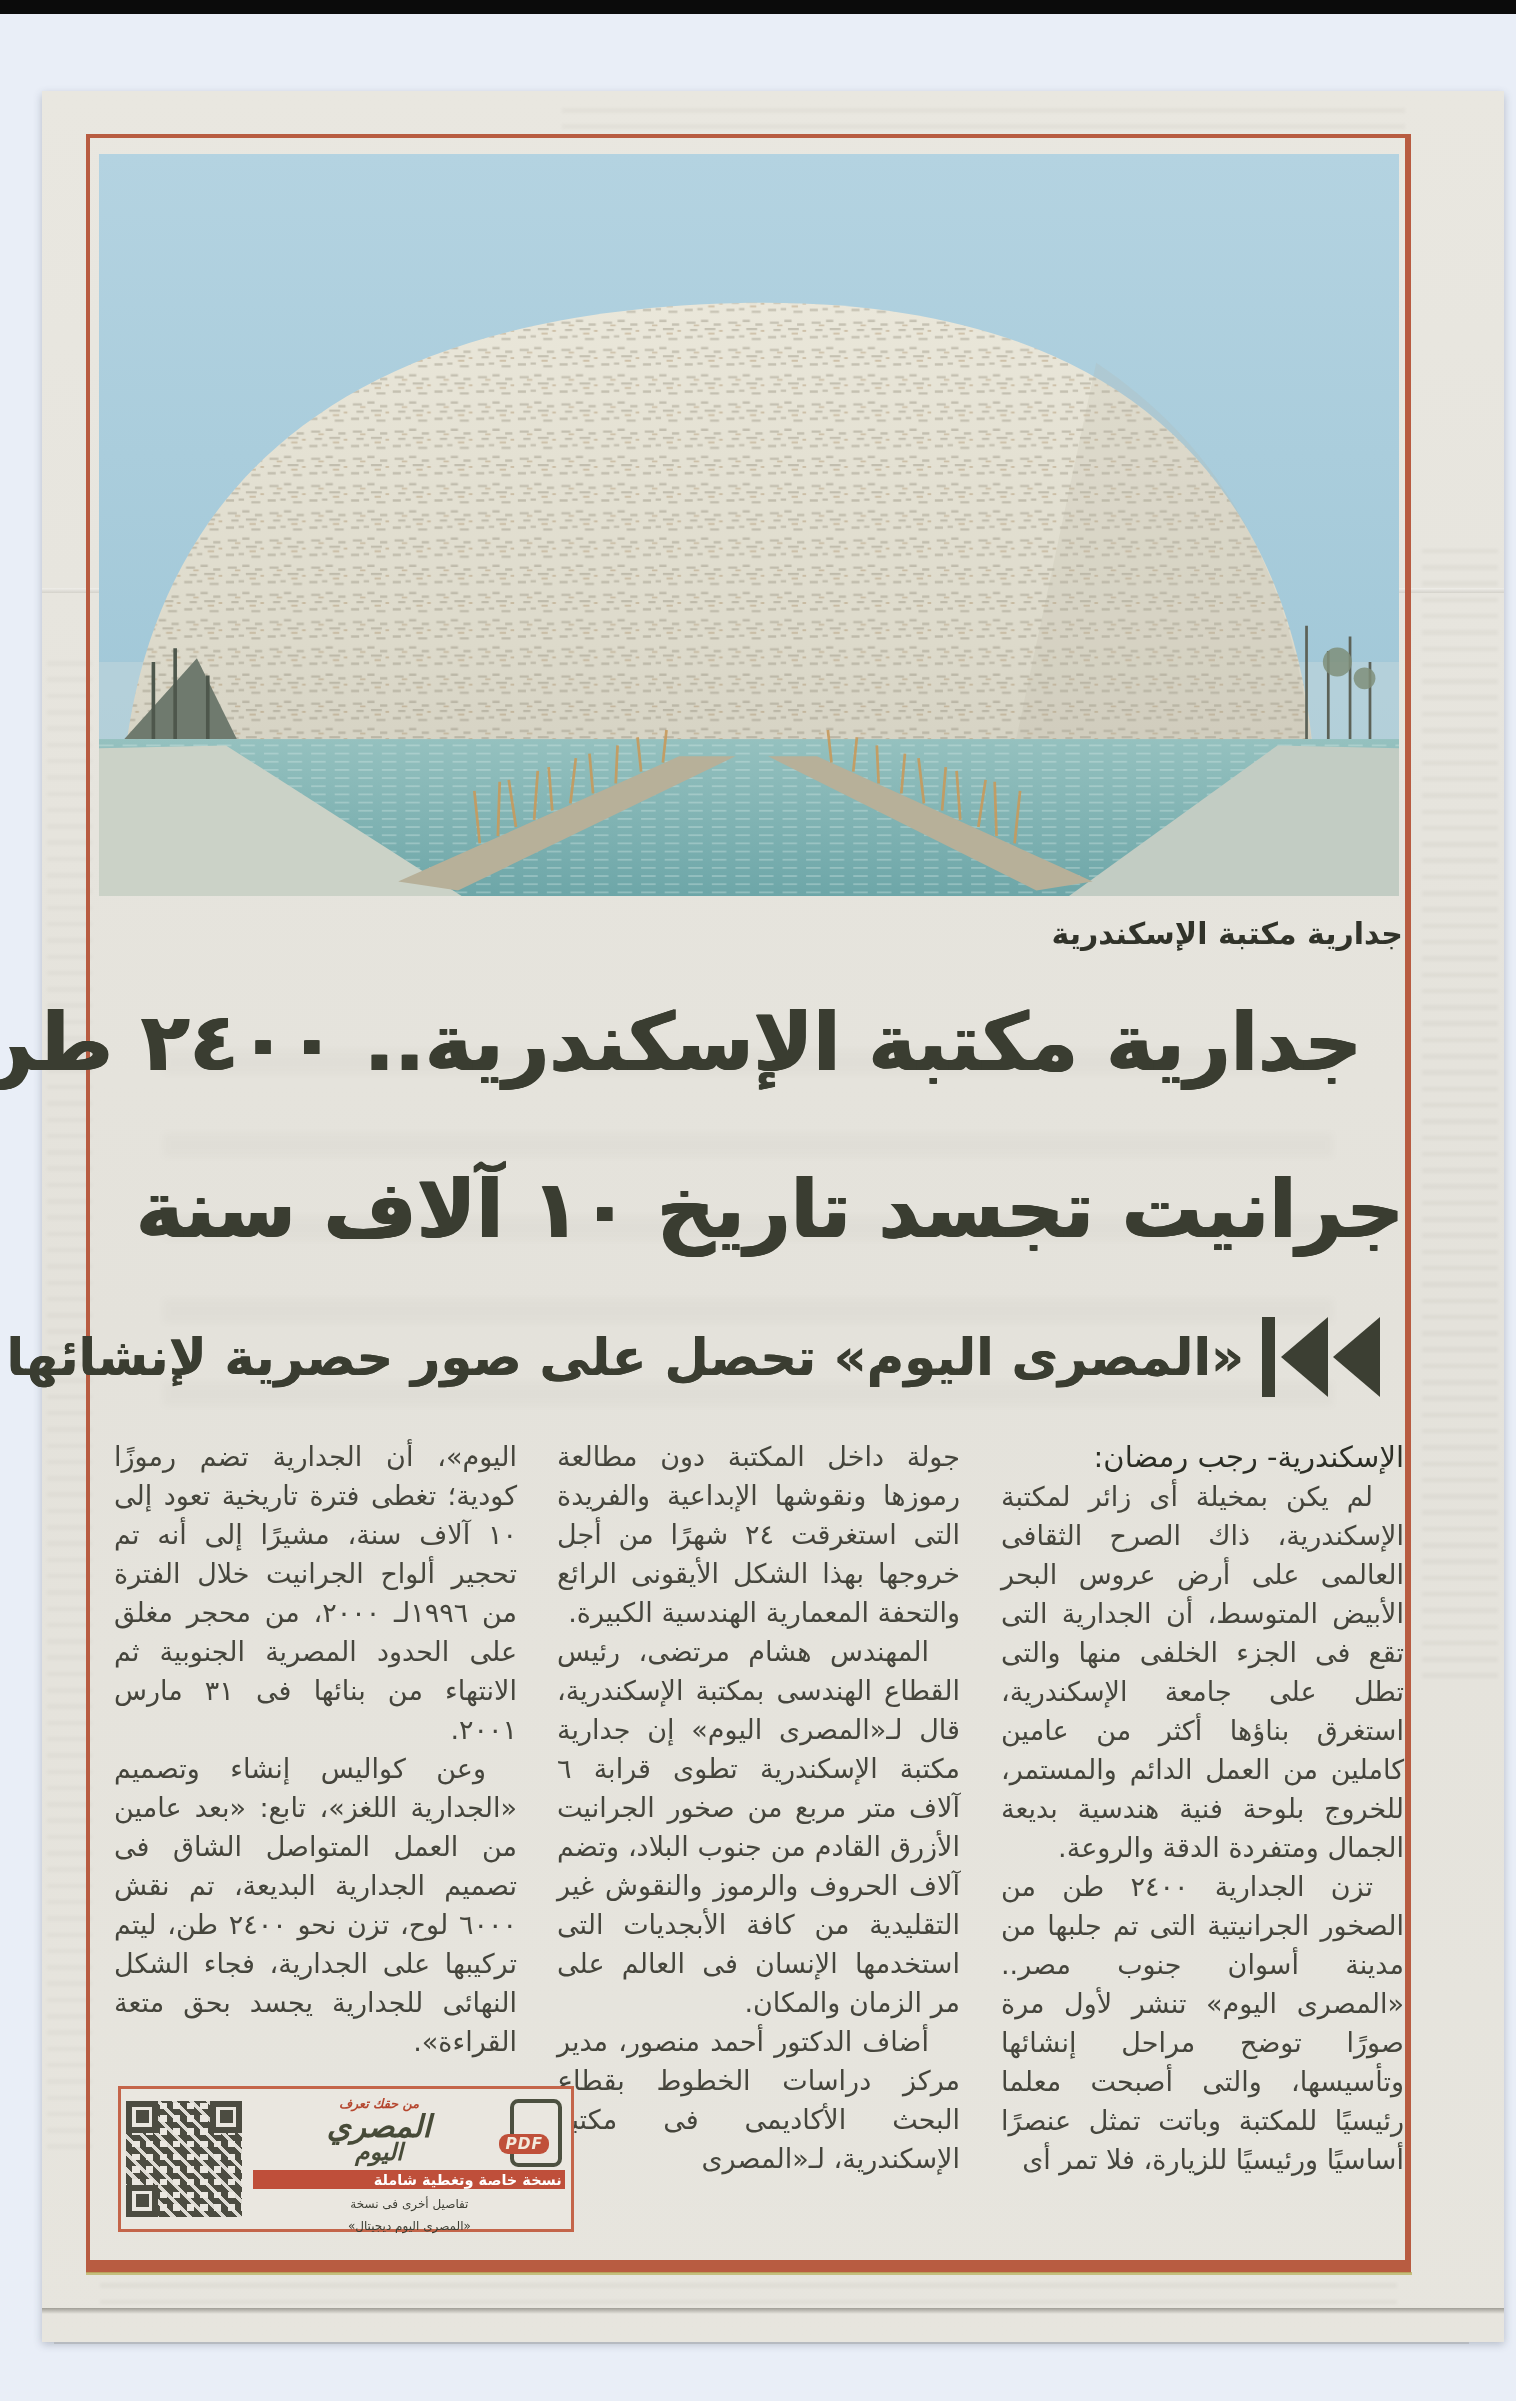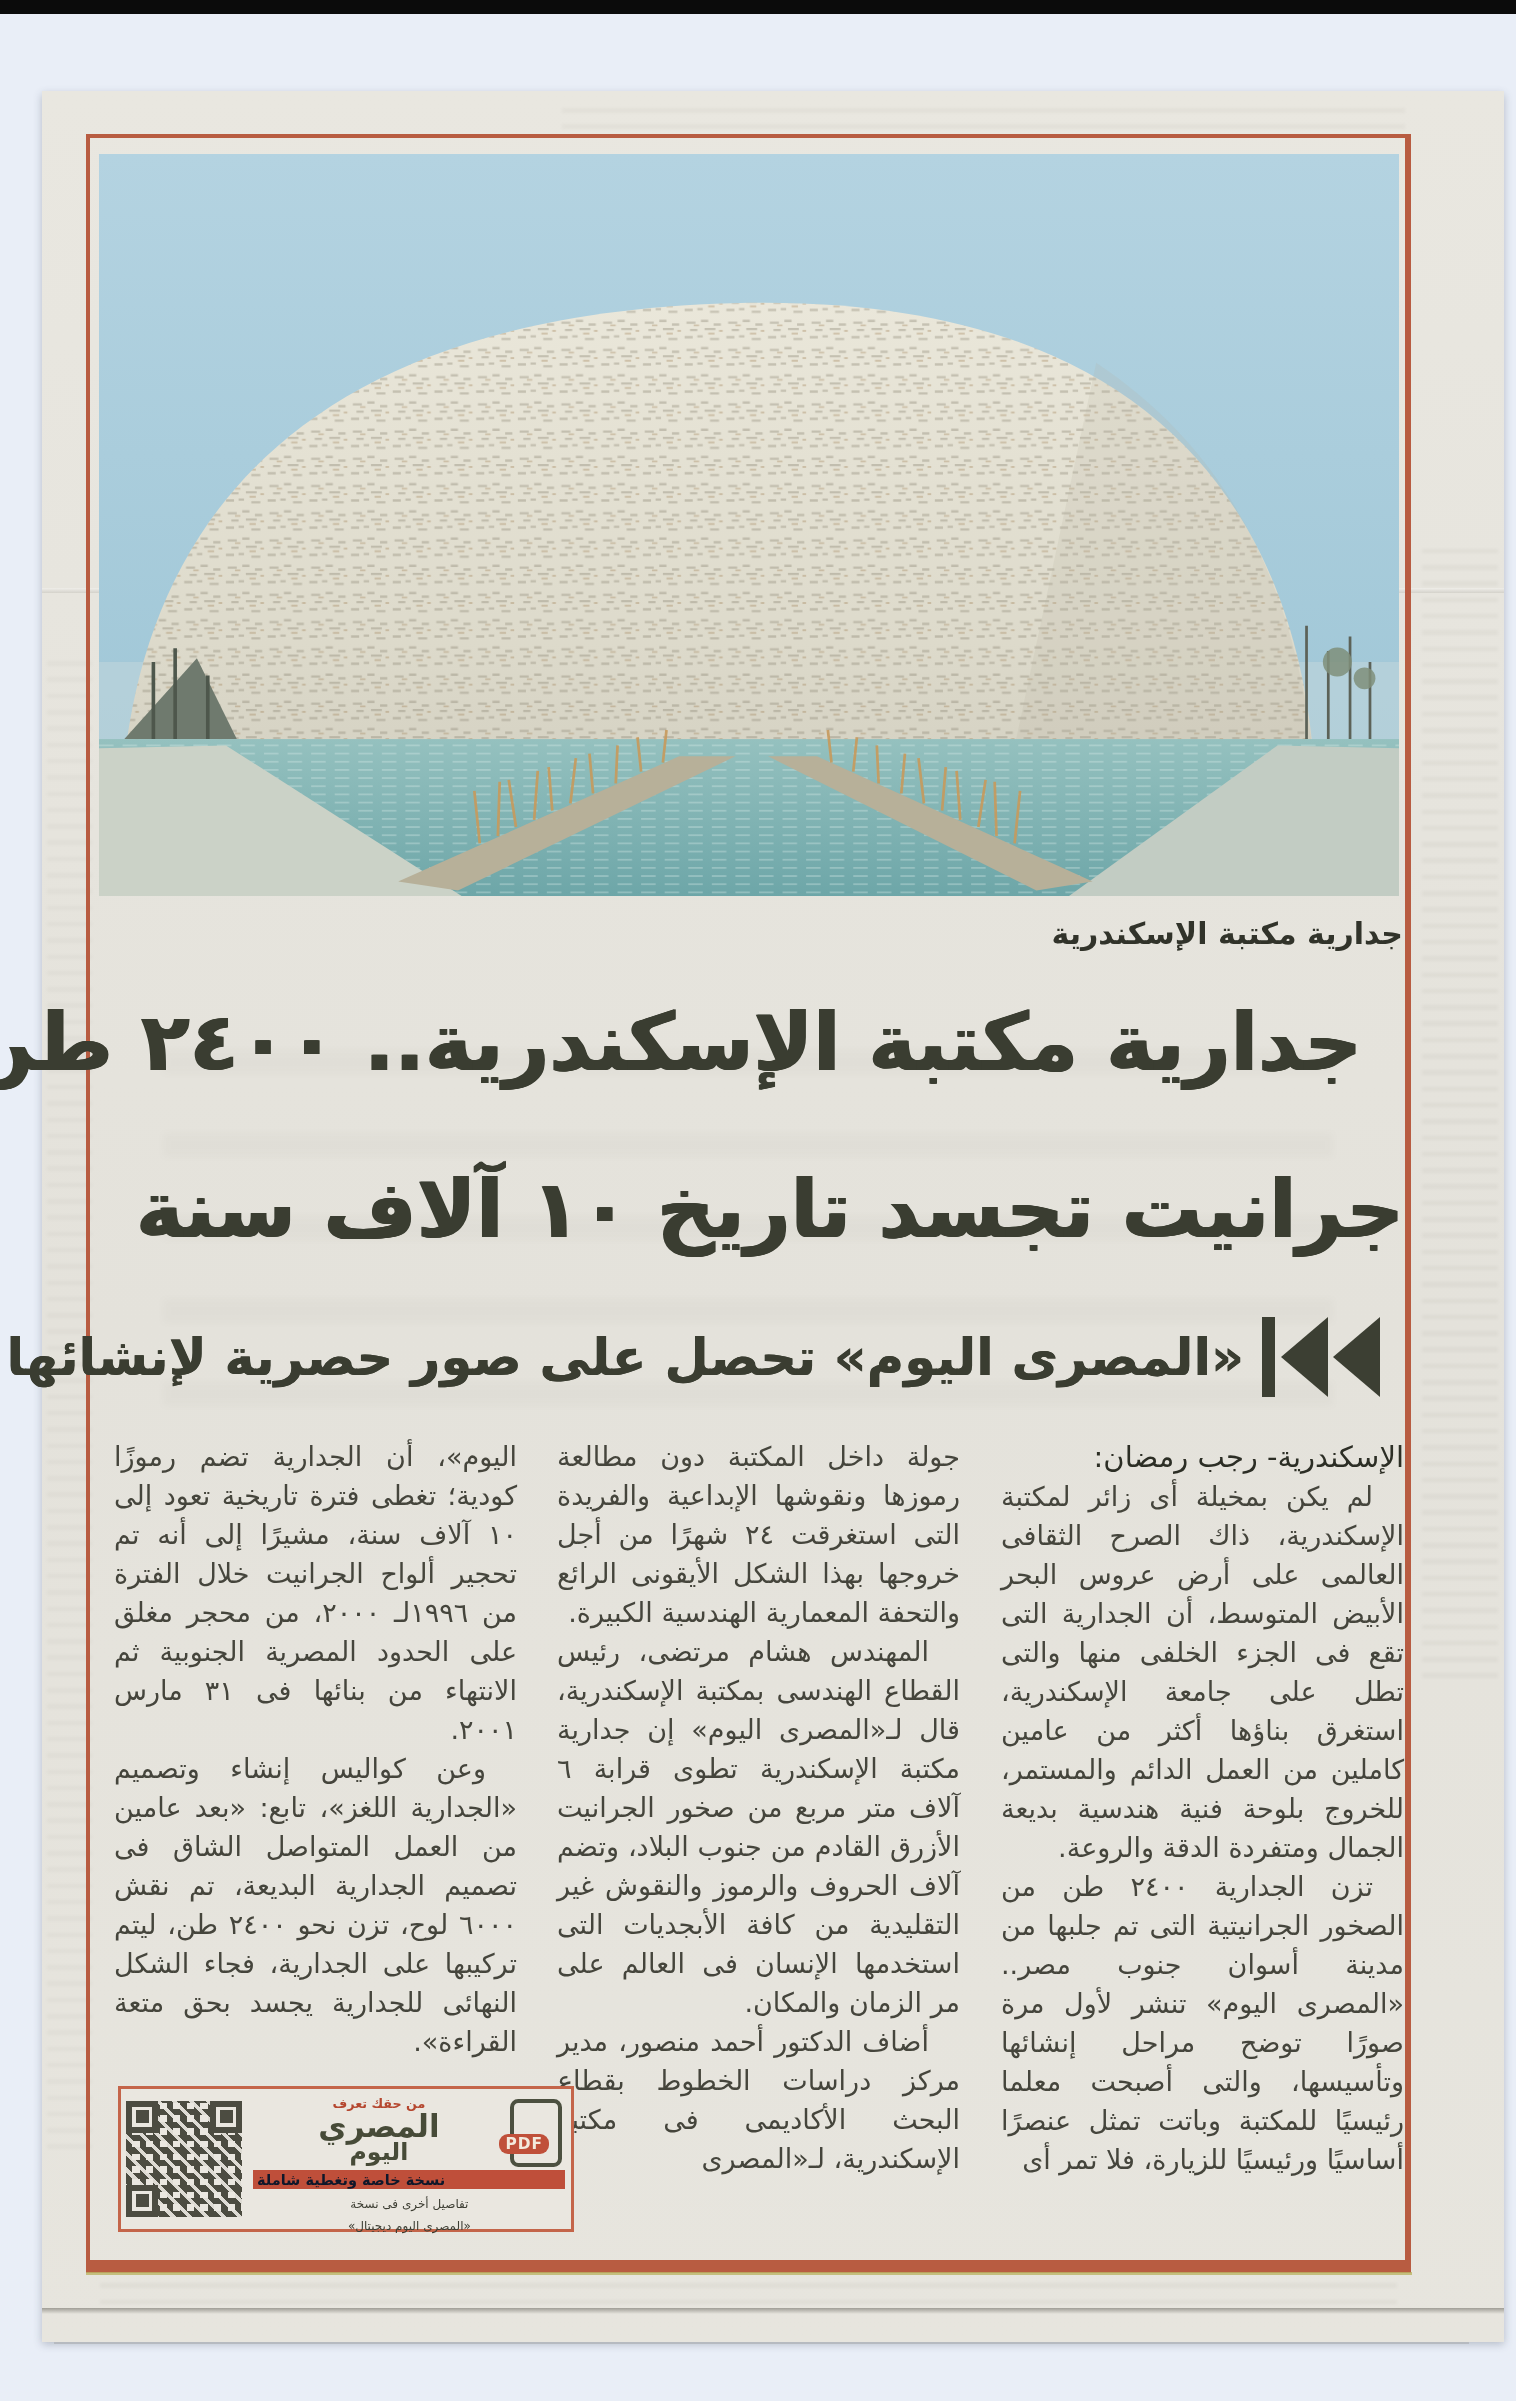--- a/index.html
+++ b/index.html
@@ -79,30 +79,30 @@
     background-image:
       repeating-linear-gradient(45deg, transparent 0 8.2px, rgba(234,231,224,.92) 8.2px 11.8px),
       repeating-linear-gradient(0deg, #4c4c41 0 6.3px, transparent 6.3px 12.7px),
       repeating-linear-gradient(90deg, #4c4c41 0 6.3px, transparent 6.3px 13.6px);
   }
   .qr .f{position:absolute;width:20px;height:20px;border:6.3px solid #4c4c41;background:#eae7e0;}
   .qr .f::after{content:"";position:absolute;inset:3.6px;background:#4c4c41;}
   .qr .tl{left:0;top:0;} .qr .tr{right:0;top:0;} .qr .bl{left:0;bottom:0;}
 
   .logo-block{flex:1;display:flex;flex-direction:column;height:123px;}
-  .logo-row{display:flex;direction:ltr;align-items:flex-start;justify-content:space-between;}
+  .logo-row{display:flex;direction:ltr;align-items:flex-start;justify-content:space-between;font-style:italic;}
   .masthead{flex:1;text-align:center;}
   .slogan{font-size:12.7px;color:#b5472f;font-weight:bold;direction:rtl;line-height:13.6px;}
   .logo-l1{font-size:31px;font-weight:bold;color:#474b38;line-height:30px;direction:rtl;}
   .logo-l2{font-size:23.6px;font-weight:bold;color:#474b38;line-height:22px;direction:rtl;}
   .pdf{position:relative;width:44px;height:60px;border:4.5px solid #4c5040;border-radius:8.2px;margin:1.8px 3.6px 0 5.4px;flex:0 0 auto;}
   .pdf .badge{position:absolute;bottom:9px;left:-14.5px;background:#c0503a;color:#f3e9dc;
     font-size:15.4px;font-weight:bold;padding:0.9px 6.3px;border-radius:9px;letter-spacing:0.9px;}
-  .banner{margin-top:2.7px;background:#bf4f3a;color:#0f172a;font-size:14.5px;font-weight:bold;
-    text-align:left;padding:1.8px 3.6px;direction:rtl;}
+  .banner{margin-top:2.7px;background:#bf4f3a;color:#ffffff;font-size:14.5px;font-weight:bold;
+    text-align:right;padding:1.8px 3.6px;direction:rtl;}
   .promo-caption{margin-top:3.6px;text-align:center;font-size:12px;line-height:22px;color:#3d3e33;font-weight:normal;direction:rtl;}
 </style>
 </head>
 <body>
 
 <div class="black-strip"></div>
 
 <div class="paper"></div>
 
 <div class="ghost g1"></div>

